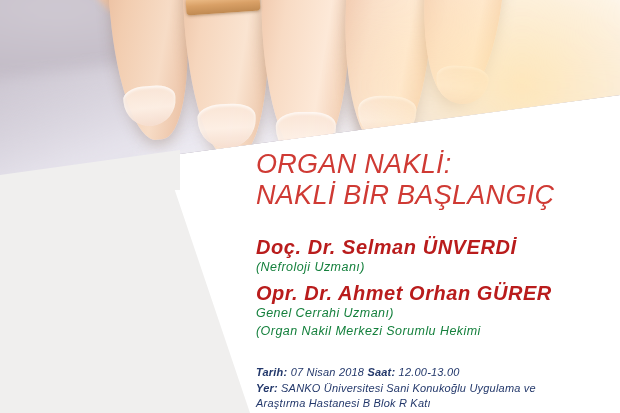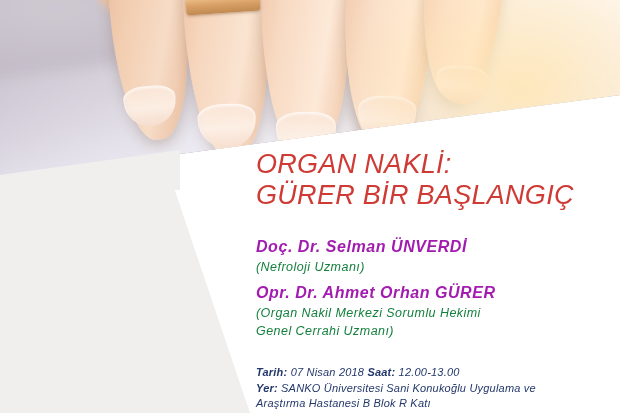--- a/index.html
+++ b/index.html
@@ -132,23 +132,23 @@
     font-size:27px;
     line-height:31px;
     letter-spacing:.3px;
     font-weight:400;
     margin-top:50px;
   }
   .title .l2{display:block;}
 
   .speakers{margin-top:26px;}
   .sp-name{
-    color:#a21caf;
+    color:#b91c1c;
     font-weight:bold;
-    font-size:16px;
+    font-size:20px;
     letter-spacing:.55px;
     line-height:20px;
   }
   .sp-sub{
     color:#15803d;
     font-size:12.5px;
     letter-spacing:.45px;
     line-height:16px;
     margin-top:2px;
   }
@@ -192,32 +192,32 @@
     </div>
   </div>
 
   <div class="grey-wedge-top"></div>
   <div class="grey-wedge"></div>
 
   <div class="content">
 
     <div class="title">
       <span class="l1">ORGAN NAKLİ:</span>
-      <span class="l2">GÜRER BİR BAŞLANGIÇ</span>
+      <span class="l2">NAKLİ BİR BAŞLANGIÇ</span>
     </div>
 
     <div class="speakers">
       <div class="sp-block1">
         <div class="sp-name">Doç. Dr. Selman ÜNVERDİ</div>
         <div class="sp-sub">(Nefroloji Uzmanı)</div>
       </div>
       <div class="sp-block2">
         <div class="sp-name">Opr. Dr. Ahmet Orhan GÜRER</div>
+        <div class="sp-sub">Genel Cerrahi Uzmanı)</div>
         <div class="sp-sub">(Organ Nakil Merkezi Sorumlu Hekimi</div>
-        <div class="sp-sub">Genel Cerrahi Uzmanı)</div>
       </div>
     </div>
 
     <div class="details">
       <div class="row">
         <b>Tarih:</b>
         <span>07 Nisan 2018</span>
         <b>Saat:</b>
         <span>12.00-13.00</span>
       </div>

